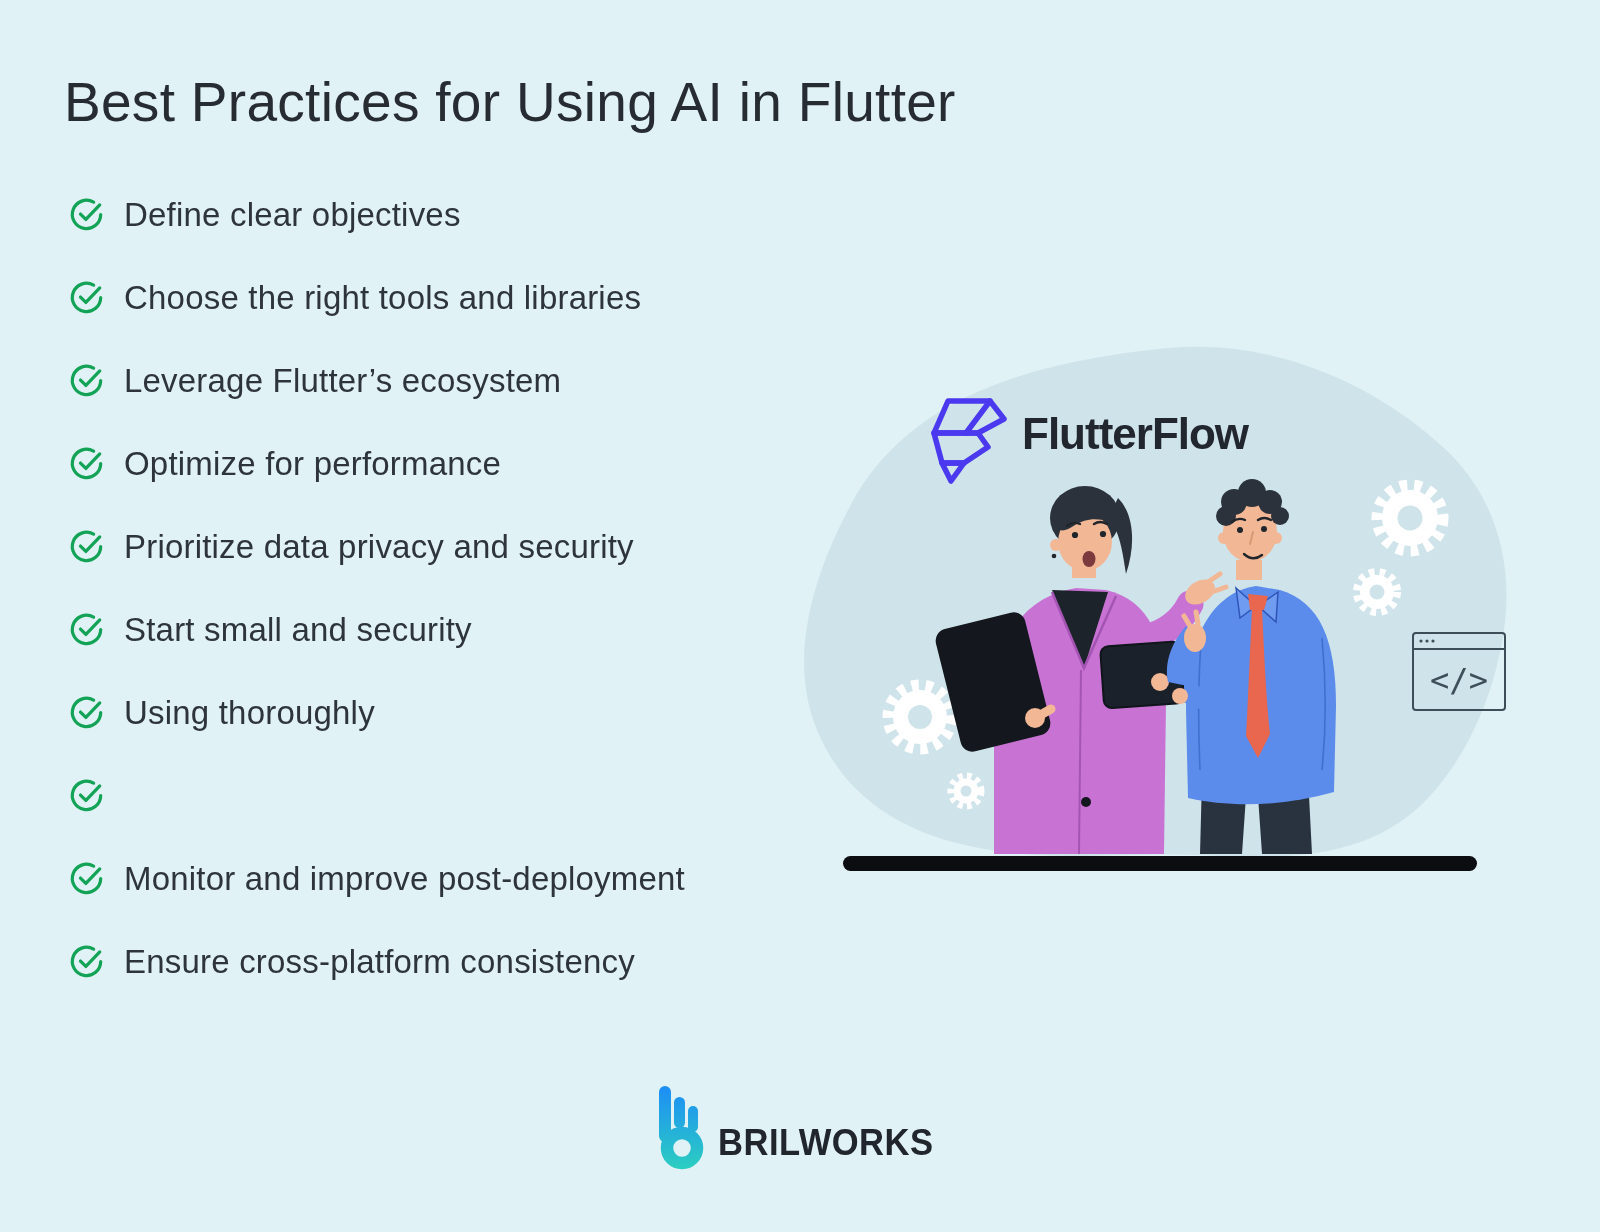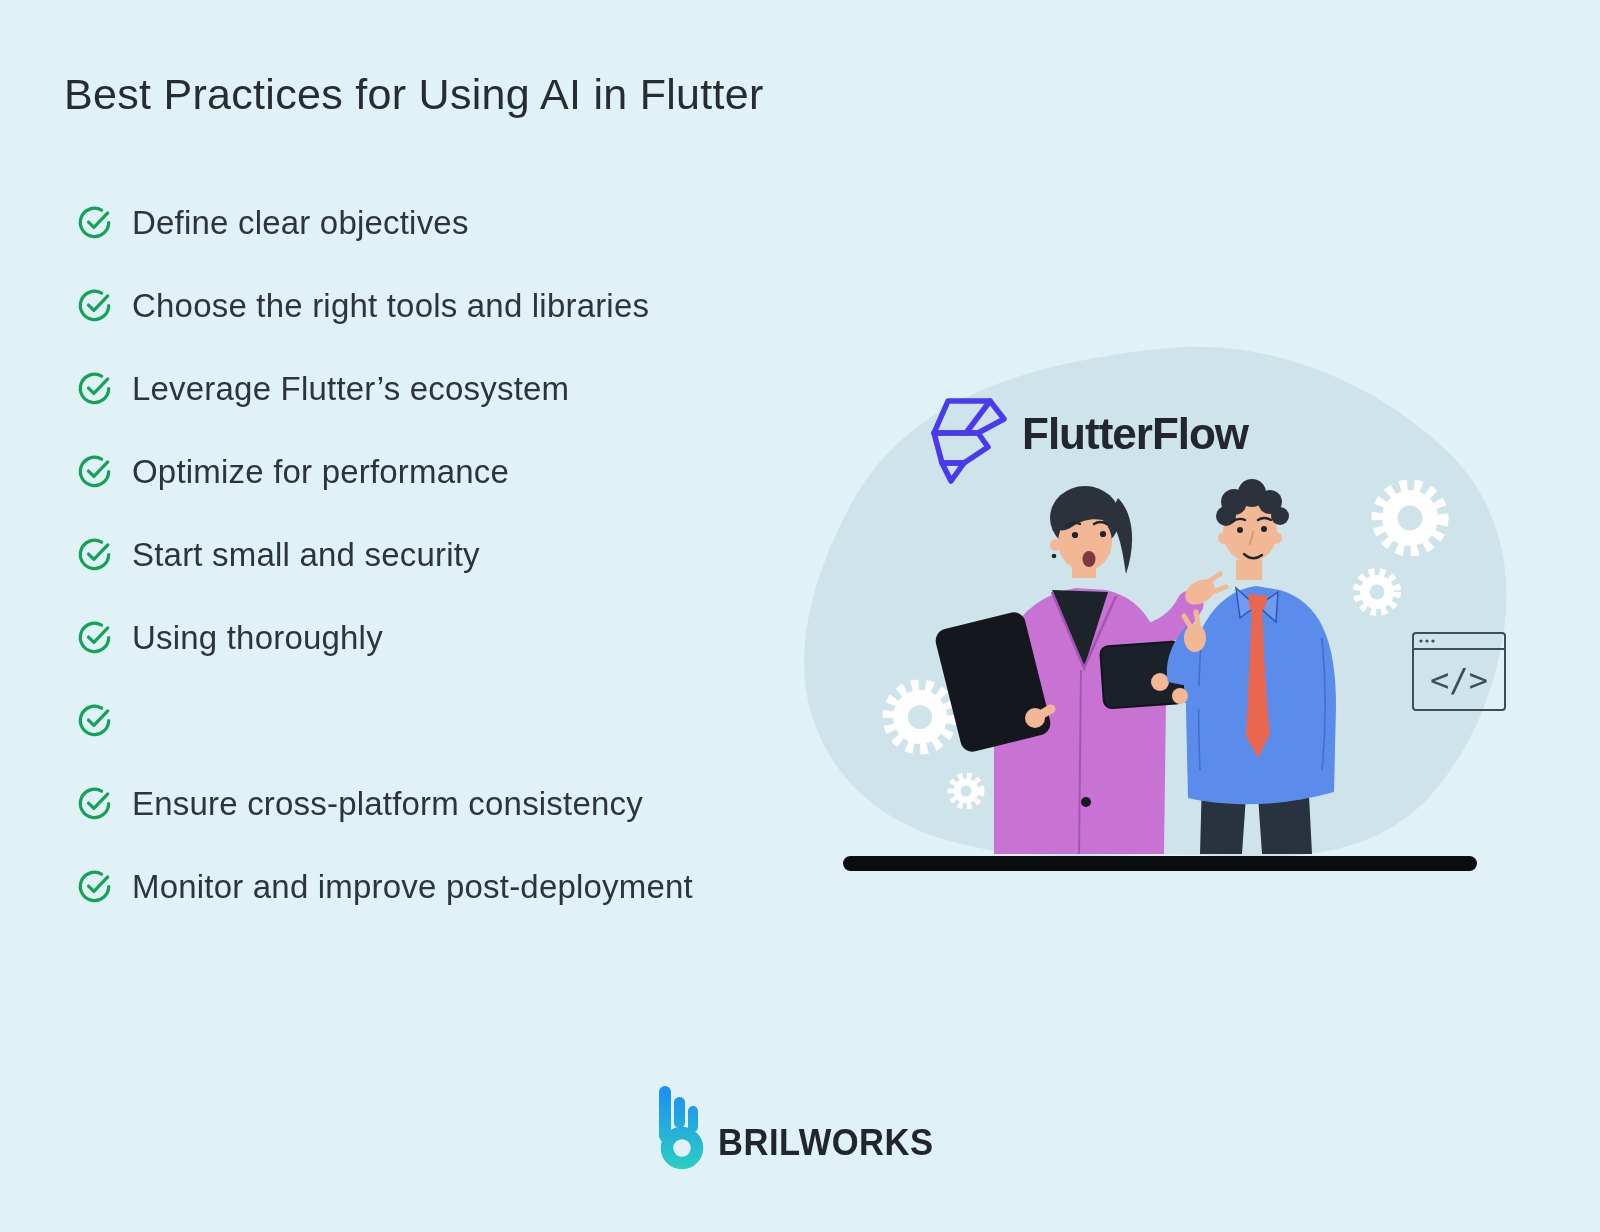--- a/index.html
+++ b/index.html
@@ -9,29 +9,29 @@
   }
   .canvas{
     position:relative;
     width:1600px;height:1232px;
     background:#e0f2f5;
     overflow:hidden;
   }
   .page-title{
     position:absolute;
     left:64px;top:70px;
-    font-size:43px;
+    font-size:55px;
     font-weight:500;
     letter-spacing:.3px;
     color:#272c33;
   }
   ul.checklist{
     position:absolute;
     left:68px;top:173px;
-    margin:8px;padding:0;
+    margin:0;padding:0;
     list-style:none;
   }
   ul.checklist li{
     display:flex;
     align-items:center;
     height:83px;
     gap:19px;
   }
   ul.checklist li .check-ic{
     width:37px;height:37px;flex:0 0 37px;
@@ -101,48 +101,55 @@
           <path d="M21.2 12a9.2 9.2 0 1 1-4.6-8" stroke="#13a356" stroke-width="2.1" fill="none" stroke-linecap="round"></path>
           <path d="M8.1 11.7l3.5 3.5 9-9.4" stroke="#13a356" stroke-width="2.1" fill="none" stroke-linecap="round" stroke-linejoin="round"></path>
         </svg>
       <span class="item-label">Optimize for performance</span>
     </li>
     <li>
       <svg class="check-ic" viewBox="0 0 24 24">
           <path d="M21.2 12a9.2 9.2 0 1 1-4.6-8" stroke="#13a356" stroke-width="2.1" fill="none" stroke-linecap="round"></path>
           <path d="M8.1 11.7l3.5 3.5 9-9.4" stroke="#13a356" stroke-width="2.1" fill="none" stroke-linecap="round" stroke-linejoin="round"></path>
         </svg>
+      <span class="item-label">Prioritize data privacy and security</span>
+    </li>
+    <li>
+      <svg class="check-ic" viewBox="0 0 24 24">
+          <path d="M21.2 12a9.2 9.2 0 1 1-4.6-8" stroke="#13a356" stroke-width="2.1" fill="none" stroke-linecap="round"></path>
+          <path d="M8.1 11.7l3.5 3.5 9-9.4" stroke="#13a356" stroke-width="2.1" fill="none" stroke-linecap="round" stroke-linejoin="round"></path>
+        </svg>
       <span class="item-label">Start small and security</span>
     </li>
     <li>
       <svg class="check-ic" viewBox="0 0 24 24">
           <path d="M21.2 12a9.2 9.2 0 1 1-4.6-8" stroke="#13a356" stroke-width="2.1" fill="none" stroke-linecap="round"></path>
           <path d="M8.1 11.7l3.5 3.5 9-9.4" stroke="#13a356" stroke-width="2.1" fill="none" stroke-linecap="round" stroke-linejoin="round"></path>
         </svg>
       <span class="item-label">Using thoroughly</span>
     </li>
     <li>
       <svg class="check-ic" viewBox="0 0 24 24">
           <path d="M21.2 12a9.2 9.2 0 1 1-4.6-8" stroke="#13a356" stroke-width="2.1" fill="none" stroke-linecap="round"></path>
           <path d="M8.1 11.7l3.5 3.5 9-9.4" stroke="#13a356" stroke-width="2.1" fill="none" stroke-linecap="round" stroke-linejoin="round"></path>
         </svg>
     </li>
     <li>
       <svg class="check-ic" viewBox="0 0 24 24">
           <path d="M21.2 12a9.2 9.2 0 1 1-4.6-8" stroke="#13a356" stroke-width="2.1" fill="none" stroke-linecap="round"></path>
           <path d="M8.1 11.7l3.5 3.5 9-9.4" stroke="#13a356" stroke-width="2.1" fill="none" stroke-linecap="round" stroke-linejoin="round"></path>
         </svg>
+      <span class="item-label">Monitor and improve post-deployment</span>
+    </li>
+    <li>
+      <svg class="check-ic" viewBox="0 0 24 24">
+          <path d="M21.2 12a9.2 9.2 0 1 1-4.6-8" stroke="#13a356" stroke-width="2.1" fill="none" stroke-linecap="round"></path>
+          <path d="M8.1 11.7l3.5 3.5 9-9.4" stroke="#13a356" stroke-width="2.1" fill="none" stroke-linecap="round" stroke-linejoin="round"></path>
+        </svg>
       <span class="item-label">Ensure cross-platform consistency</span>
-    </li>
-    <li>
-      <svg class="check-ic" viewBox="0 0 24 24">
-          <path d="M21.2 12a9.2 9.2 0 1 1-4.6-8" stroke="#13a356" stroke-width="2.1" fill="none" stroke-linecap="round"></path>
-          <path d="M8.1 11.7l3.5 3.5 9-9.4" stroke="#13a356" stroke-width="2.1" fill="none" stroke-linecap="round" stroke-linejoin="round"></path>
-        </svg>
-      <span class="item-label">Monitor and improve post-deployment</span>
     </li>
   </ul>
 
   <svg class="illustration" viewBox="0 0 730 548">
 
     <path fill="#cfe4ea" d="M60,180 C120,60 260,30 380,18 C490,8 592,58 656,118 C706,164 726,230 716,300
          C707,362 682,422 642,466 C592,521 520,531 430,526 C340,521 290,532 210,521
          C120,509 58,470 29,400 C4,340 16,264 60,180 Z"></path>
 
     <g>

